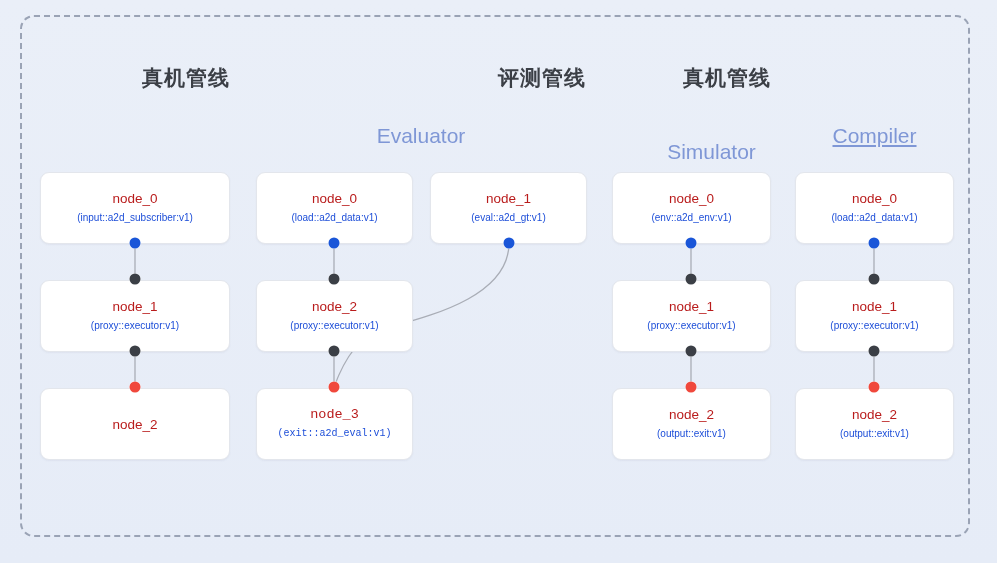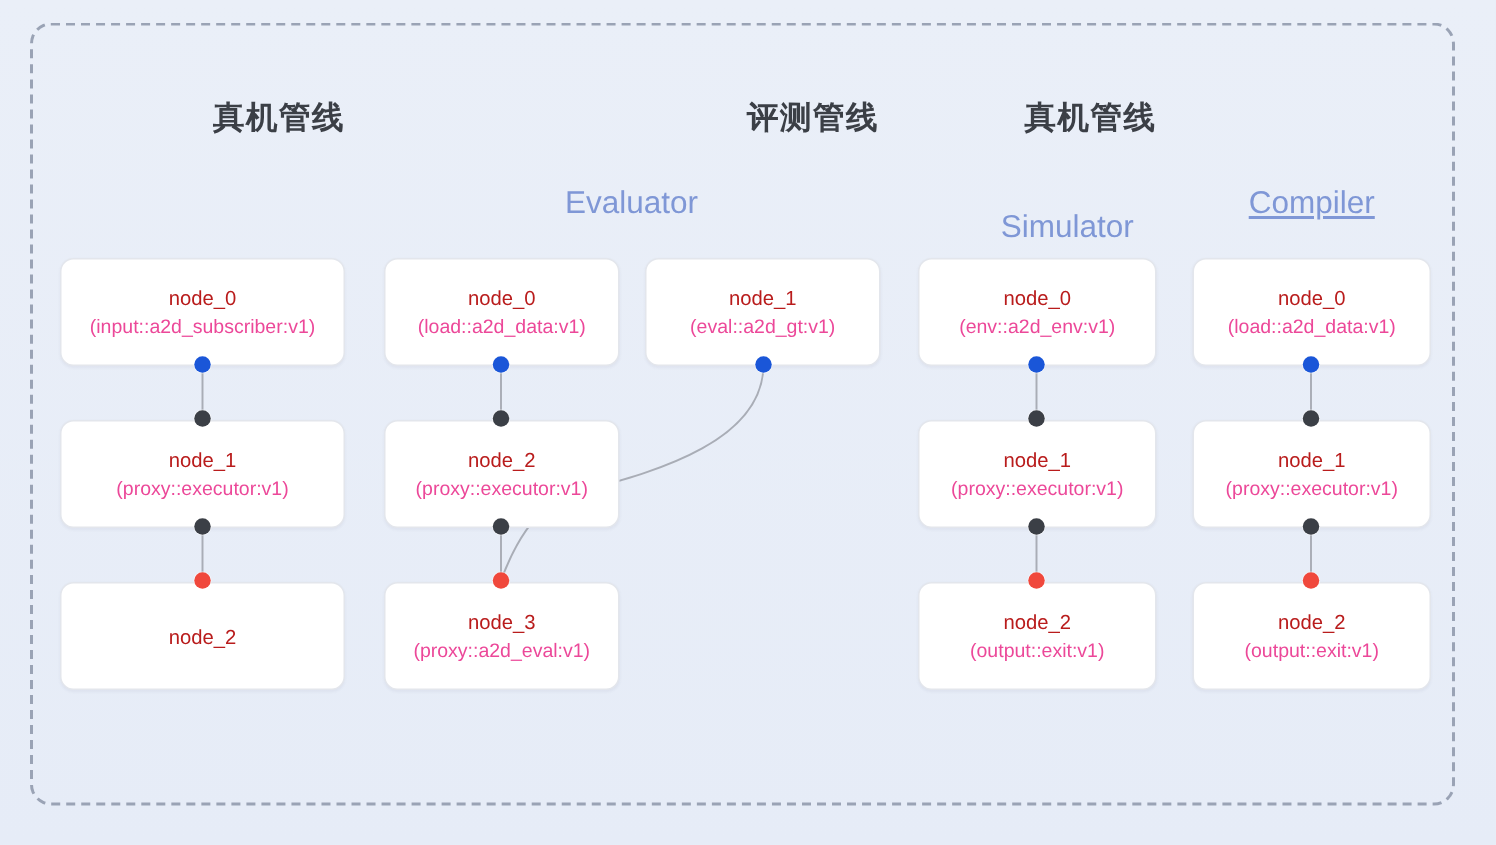--- a/index.html
+++ b/index.html
@@ -61,22 +61,22 @@
     align-items: center;
     justify-content: center;
     height: 72px;
   }
   .node-name {
     font-size: 13.5px;
     color: #b91c1c;
     line-height: 19px;
   }
   .node-sig {
-    font-size: 13px;
-    color: #ec4899;
+    font-size: 10px;
+    color: #1d4ed8;
     line-height: 19px;
     white-space: nowrap;
   }
   .port {
     position: absolute;
     width: 11px;
     height: 11px;
     border-radius: 50%;
     transform: translate(-50%, -50%);
     box-shadow: 0 0 0 0.5px rgba(255,255,255,0.65);
@@ -144,23 +144,23 @@
     <div class="node-sig">(load::a2d_data:v1)</div>
   </div>
   <div class="node" style="left:430px; top:172px; width:157px;">
     <div class="node-name">node_1</div>
     <div class="node-sig">(eval::a2d_gt:v1)</div>
   </div>
   <div class="node" style="left:256px; top:280px; width:157px;">
     <div class="node-name">node_2</div>
     <div class="node-sig">(proxy::executor:v1)</div>
   </div>
-  <div class="node" style="left:256px; top:388px; width:157px;">
+  <div class="node" style="left:256px; top:388px; width:157px;font-family:Liberation Mono, monospace;">
     <div class="node-name">node_3</div>
-    <div class="node-sig">(proxy::a2d_eval:v1)</div>
+    <div class="node-sig">(exit::a2d_eval:v1)</div>
   </div>
 
   <div class="col-title-cn" style="left:612px; top:64px; width:159px;">真机管线</div>
   <div class="col-title-en" style="left:632px; top:124px; width:159px;margin-top:16px;">Simulator</div>
 
   <div class="node" style="left:612px; top:172px; width:159px;">
     <div class="node-name">node_0</div>
     <div class="node-sig">(env::a2d_env:v1)</div>
   </div>
   <div class="node" style="left:612px; top:280px; width:159px;">

